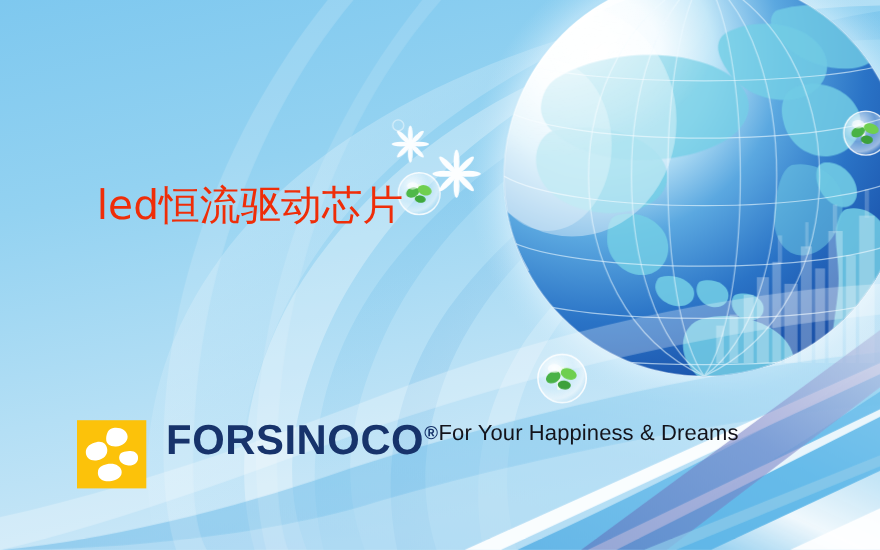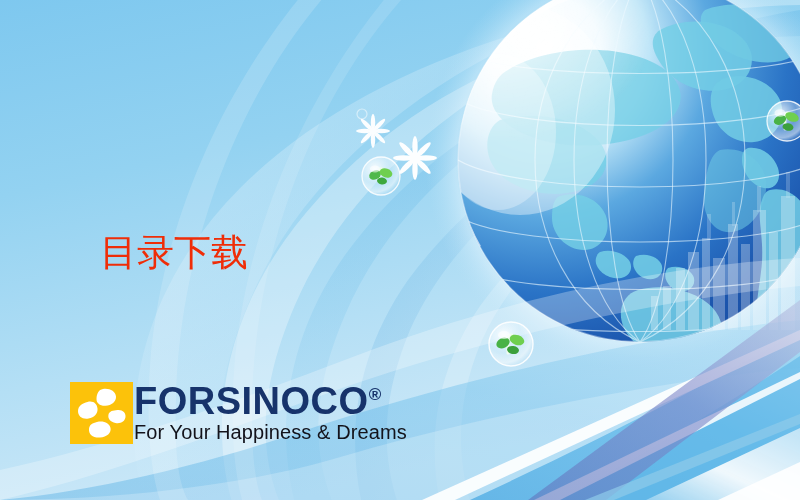--- a/index.html
+++ b/index.html
@@ -49,23 +49,23 @@
   }
   #logo-mark {
     position: relative;
     width: 63px;
     height: 62px;
     background: #fcc20a;
     flex: 0 0 auto;
   }
   #logo-mark svg { display: block; }
   #logo-wordmark-block {
-    margin-left: 1px;
+    margin-left: 18px;
     display: flex;
-    flex-direction: column;
+    flex-direction: row;
     justify-content: flex-start;
   }
   #logo-wordmark {
     color: #17336b;
     font-family: "Liberation Sans", "DejaVu Sans", sans-serif;
     font-weight: bold;
     font-size: 38px;
     line-height: 38px;
     letter-spacing: 0.5px;
     white-space: nowrap;
@@ -337,21 +337,21 @@
         <circle cx="0" cy="0" r="20" fill="none" stroke="#ffffff" stroke-width="1.3" opacity="0.85"></circle>
         <path d="M-2,8 L-2,-4 C-2,-8 0,-9 2,-7" stroke="#f0fdef" stroke-width="2.8" fill="none" stroke-linecap="round"></path>
         <ellipse cx="-7" cy="-1" rx="6.5" ry="4.5" fill="#49b246" transform="rotate(-26 -7 -1)"></ellipse>
         <ellipse cx="5" cy="-4" rx="7" ry="4.5" fill="#6fcf4f" transform="rotate(20 5 -4)"></ellipse>
         <ellipse cx="1" cy="6" rx="5.5" ry="3.8" fill="#3ca03c" transform="rotate(8 1 6)"></ellipse>
         <ellipse cx="-7" cy="-8" rx="5.5" ry="3.8" fill="#ffffff" opacity="0.6"></ellipse>
       </g>
     </g>
   </svg>
 
-  <div class="headline" id="headline-line2">目录下载</div>
+  <div class="headline" id="headline-line1">led恒流驱动芯片</div>
 
   <div id="logo-lockup">
     <div id="logo-mark">
       <svg width="63" height="62" viewBox="0 0 63 62" xmlns="http://www.w3.org/2000/svg">
         <g fill="#ffffff">
 
           <path d="M33.0,7.0 C39.5,6.0 45.5,9.0 46.0,14.5 C46.4,19.5 41.5,23.5 35.5,23.8 C30.0,24.1 26.3,21.3 26.5,16.8 C26.7,11.8 28.6,7.7 33.0,7.0 Z"></path>
           <path d="M17.5,20.0 C23.0,18.5 27.0,21.5 27.5,26.5 C28.0,31.5 24.5,35.5 18.5,36.5 C12.5,37.5 8.0,34.5 8.0,29.0 C8.0,23.8 12.5,21.3 17.5,20.0 Z"></path>
           <path d="M47.5,28.0 C52.5,27.5 56.0,30.5 55.5,35.0 C55.0,39.5 50.5,42.0 45.5,41.0 C40.5,40.0 37.5,36.5 38.5,32.5 C39.4,29.0 43.0,28.4 47.5,28.0 Z"></path>
           <path d="M27.0,40.0 C33.5,38.5 39.5,41.0 40.5,46.0 C41.5,51.0 37.0,55.0 30.0,55.5 C23.0,56.0 18.5,52.5 19.0,47.0 C19.4,42.6 22.5,41.0 27.0,40.0 Z"></path>

